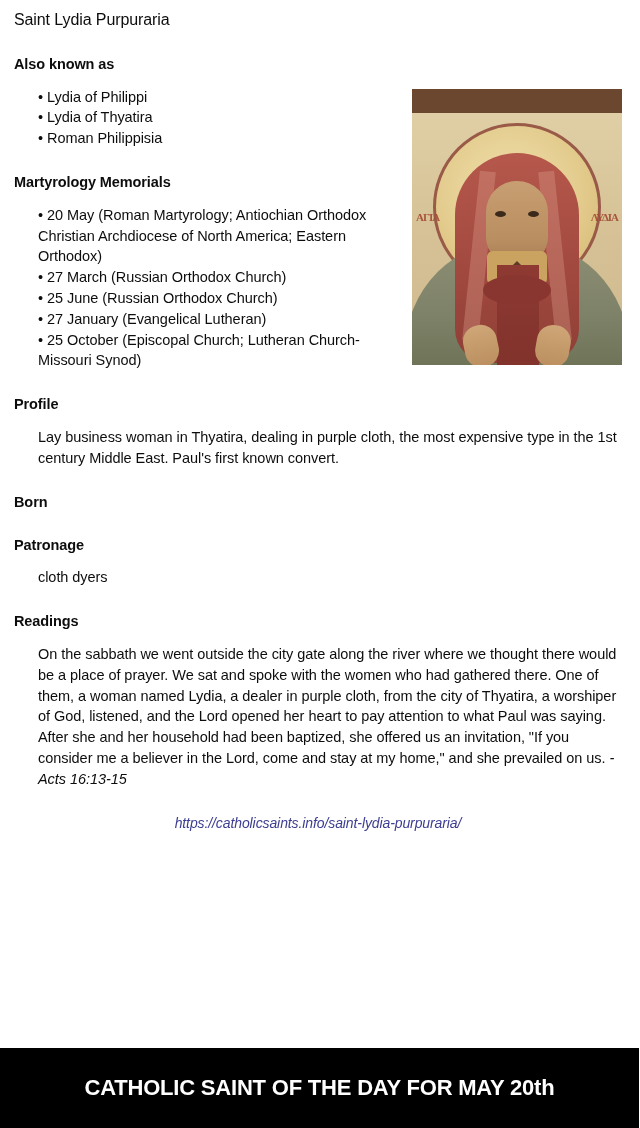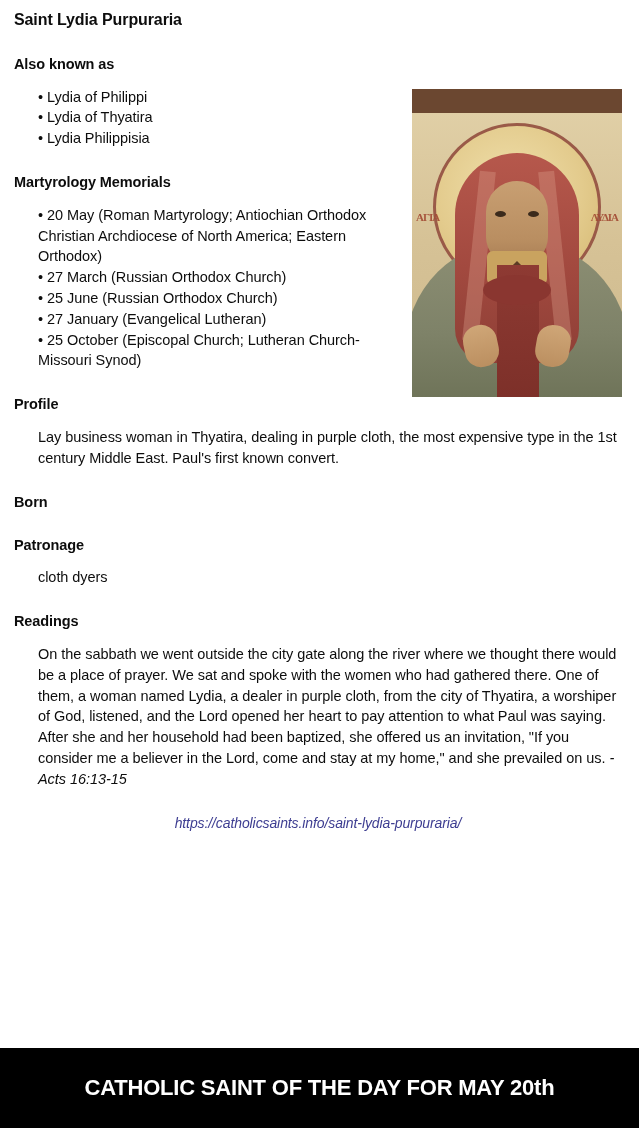--- a/index.html
+++ b/index.html
@@ -25,21 +25,21 @@
 
   .content {
     padding: 0 18px 0 14px;
     box-sizing: border-box;
   }
 
   
   .saint-icon {
     float: right;
     width: 210px;
-    height: 308px;
+    height: 276px;
     margin: 58px 0 6px 10px;
     position: relative;
     overflow: hidden;
     shape-outside: margin-box;
   }
   .icon-art {
     position: absolute;
     inset: 0;
     background: #d8c49a;
   }
@@ -191,21 +191,21 @@
     color: #a24a33;
     letter-spacing: -1px;
     opacity: .9;
   }
   .icon-inscription.l { left: 4px; }
   .icon-inscription.r { right: 4px; }
 
   
   h1.doc-title {
     font-size: 16px;
-    font-weight: bold;
+    font-weight: normal;
     margin: 0;
     padding: 10px 0 0 0;
     line-height: 1.3;
     letter-spacing: -0.1px;
   }
   h2.section-heading {
     font-size: 14.5px;
     font-weight: bold;
     margin: 0;
     padding: 24px 0 0 0;
@@ -300,21 +300,21 @@
         <div class="icon-inscription l">ΑΓΙΑ</div>
         <div class="icon-inscription r">ΛΥΔΙΑ</div>
       </div>
     </div>
 
     <h2 class="section-heading">Also known as</h2>
     <div class="section-body">
       <ul class="bullet-list">
         <li>Lydia of Philippi</li>
         <li>Lydia of Thyatira</li>
-        <li>Lydia Philippisia</li>
+        <li>Roman Philippisia</li>
       </ul>
     </div>
 
     <h2 class="section-heading">Martyrology Memorials</h2>
     <div class="section-body">
       <ul class="bullet-list">
         <li>20 May (Roman Martyrology; Antiochian Orthodox Christian Archdiocese of North America; Eastern Orthodox)</li>
         <li>27 March (Russian Orthodox Church)</li>
         <li>25 June (Russian Orthodox Church)</li>
         <li>27 January (Evangelical Lutheran)</li>

